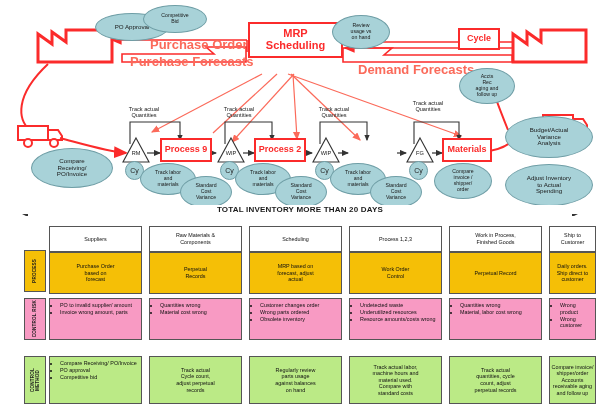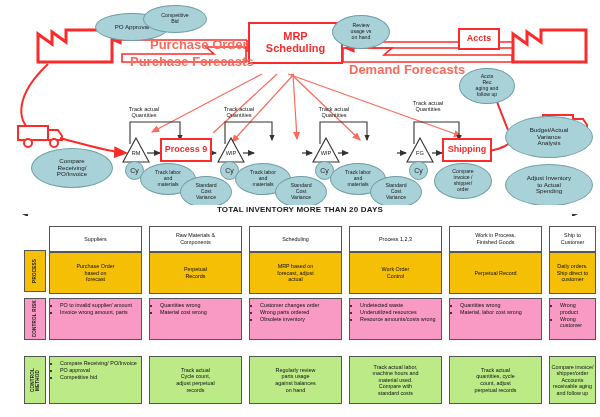--- a/index.html
+++ b/index.html
@@ -182,35 +182,38 @@
       <g>
         <path d="M420,138 L433,162 L407,162 Z" fill="#fff" stroke="#333" stroke-width="1.1"></path>
       </g>
 
       <path d="M20,213 L580,213" stroke="#333" stroke-width="1.4"></path>
       <path d="M20,213 L28,209 L28,217 Z" fill="#333"></path>
       <path d="M580,213 L572,209 L572,217 Z" fill="#333"></path>
     </svg>
 
 
-    <div class="node redbox redbox-lg" style="left:248px;top:22px;width:95px;height:42px;">
+    <div class="node redbox redbox-lg" style="left:248px;top:22px;width:95px;height:36px;">
       <span style="white-space:pre-line">MRP
 Scheduling</span>
     </div>
 
     <div class="node redbox redbox-sm" style="left:458px;top:28px;width:42px;height:22px;">
-      <span>Accts</span>
+      <span>Cycle</span>
     </div>
 
 
     <div class="node redbox redbox-sm" style="left:160px;top:138px;width:52px;height:24px;">
       <span>Process 9</span>
     </div>
+    <div class="node redbox redbox-sm" style="left:254px;top:138px;width:52px;height:24px;">
+      <span>Process 2</span>
+    </div>
     <div class="node redbox redbox-sm" style="left:442px;top:138px;width:50px;height:24px;">
-      <span>Shipping</span>
+      <span>Materials</span>
     </div>
 
     <div class="smalltext" style="left:123px;top:150px;width:26px;">RM</div>
     <div class="smalltext" style="left:218px;top:150px;width:26px;">WIP</div>
     <div class="smalltext" style="left:313px;top:150px;width:26px;">WIP</div>
     <div class="smalltext" style="left:407px;top:150px;width:26px;">FG</div>
 
     <div class="circ" style="position:absolute;left:125px;top:161px;width:19px;height:19px;">
       <span>Cy</span>
       </div>
@@ -228,21 +231,21 @@
 Quantities</div>
     <div class="smalltext" style="left:207px;top:106px;width:64px;white-space:pre-line">Track actual
 Quantities</div>
     <div class="smalltext" style="left:302px;top:106px;width:64px;white-space:pre-line">Track actual
 Quantities</div>
     <div class="smalltext" style="left:396px;top:100px;width:64px;white-space:pre-line">Track actual
 Quantities</div>
 
     <div class="redlabel" style="left:150px;top:37px;">Purchase Order</div>
     <div class="redlabel" style="left:130px;top:54px;">Purchase Forecasts</div>
-    <div class="redlabel" style="left:349px;top:62px;">Demand Forecasts</div>
+    <div class="redlabel" style="left:358px;top:62px;">Demand Forecasts</div>
 
     <div class="ellipse big" style="position:absolute;left:95px;top:13px;width:74px;height:28px;">
       <span style="white-space:pre-line">PO Approval</span>
       </div>
 
     <div class="ellipse" style="position:absolute;left:143px;top:5px;width:64px;height:28px;">
       <span style="white-space:pre-line">Competitive
 Bid</span>
       </div>
 

